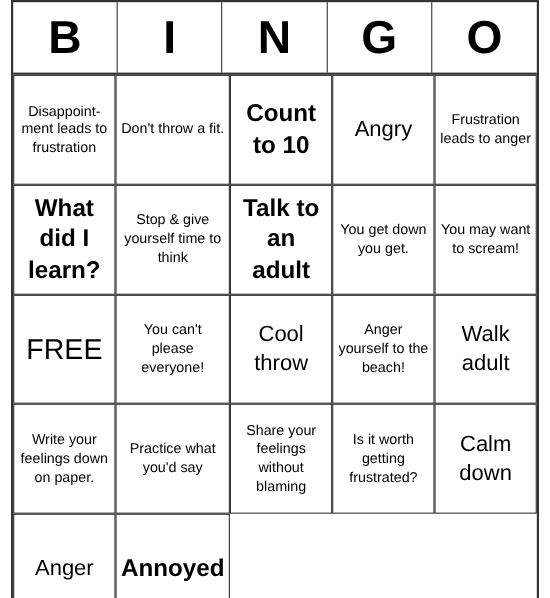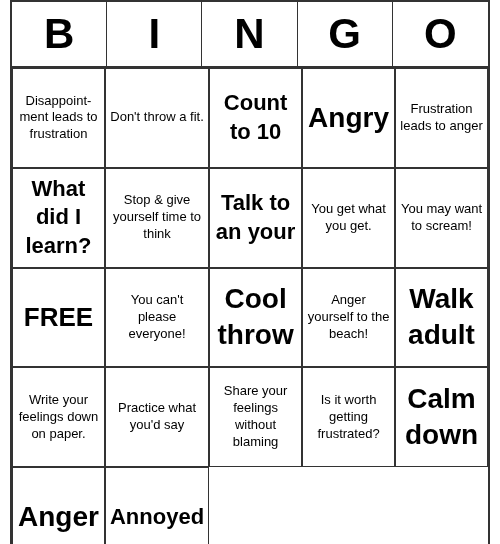--- a/index.html
+++ b/index.html
@@ -47,26 +47,26 @@
       padding: 6px 4px;
       font-size: 13px;
       line-height: 1.3;
       font-family: Arial, sans-serif;
     }
     .bingo-cell.large-text {
       font-size: 22px;
       font-weight: bold;
     }
     .bingo-cell.xl-text {
-      font-size: 28px;
-      font-weight: bold;
+      font-size: 20px;
+      font-weight: normal;
     }
     .bingo-cell.free {
       font-size: 26px;
-      font-weight: bold;
+      font-weight: normal;
       text-align: right;
     }
   </style>
 </head>
 <body>
 
 <div class="bingo-card">
   <div class="bingo-header">
   <div class="bingo-header-cell">B</div>
       <div class="bingo-header-cell">I</div>
@@ -75,22 +75,22 @@
       <div class="bingo-header-cell">O</div>
     </div>
   <div class="bingo-grid">
   <div class="bingo-cell">Disappoint-ment leads to frustration</div>
       <div class="bingo-cell">Don't throw a fit.</div>
       <div class="bingo-cell large-text">Count to 10</div>
       <div class="bingo-cell xl-text">Angry</div>
       <div class="bingo-cell">Frustration leads to anger</div>
       <div class="bingo-cell large-text">What did I learn?</div>
       <div class="bingo-cell">Stop &amp; give yourself time to think</div>
-      <div class="bingo-cell large-text">Talk to an your</div>
-      <div class="bingo-cell">You get what you get.</div>
+      <div class="bingo-cell large-text">Talk to an adult</div>
+      <div class="bingo-cell">You get down you get.</div>
       <div class="bingo-cell">You may want to scream!</div>
       <div class="bingo-cell free">FREE</div>
       <div class="bingo-cell">You can't please everyone!</div>
       <div class="bingo-cell xl-text">Cool throw</div>
       <div class="bingo-cell">Anger yourself to the beach!</div>
       <div class="bingo-cell xl-text">Walk adult</div>
       <div class="bingo-cell">Write your feelings down on paper.</div>
       <div class="bingo-cell">Practice what you'd say</div>
       <div class="bingo-cell">Share your feelings without blaming</div>
       <div class="bingo-cell">Is it worth getting frustrated?</div>

